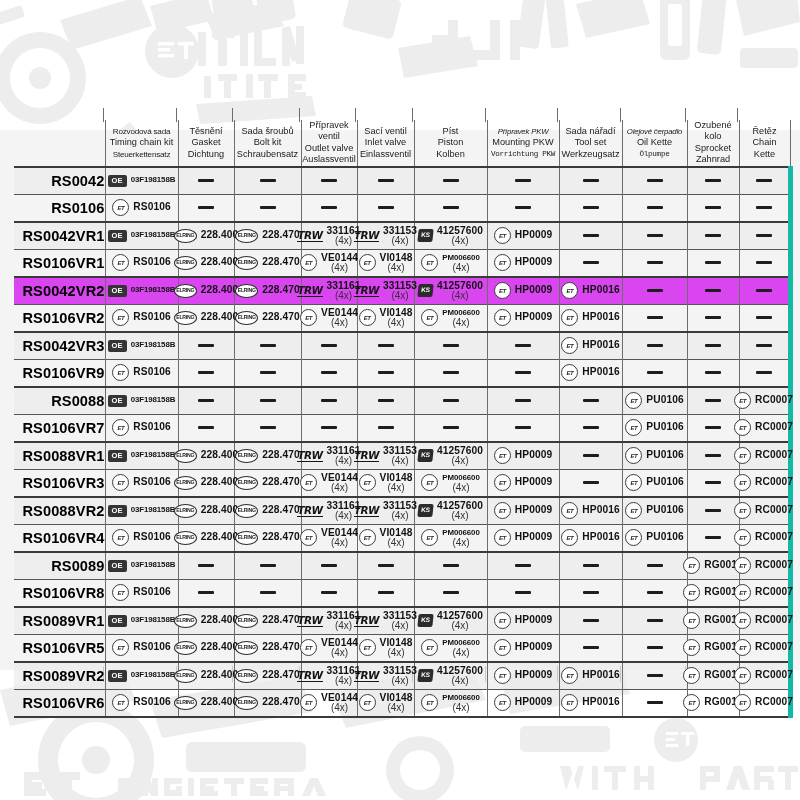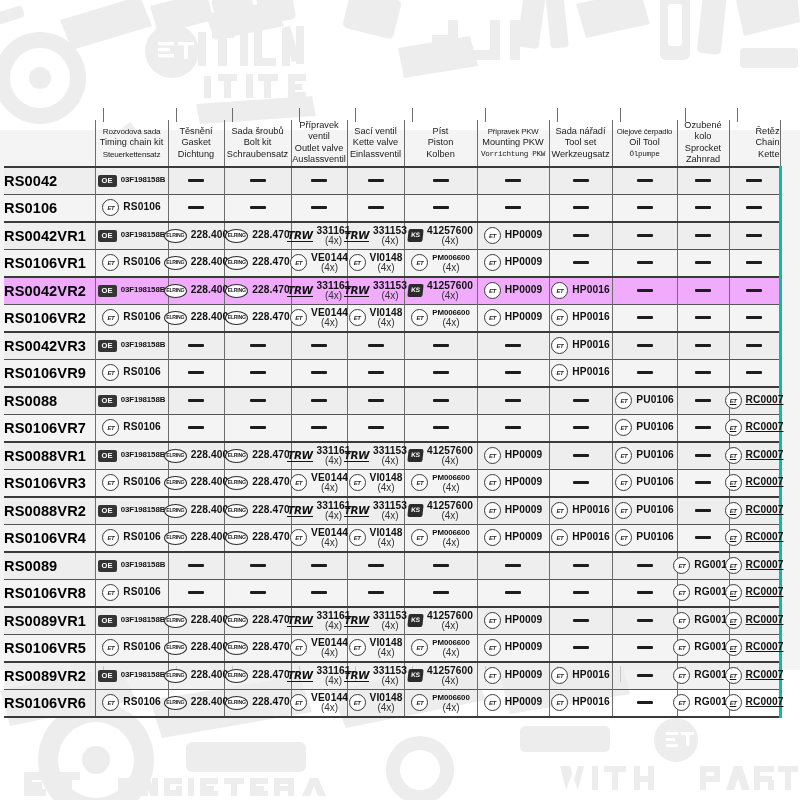--- a/index.html
+++ b/index.html
@@ -16,21 +16,21 @@
     position:absolute;inset:0;
     background:#ffffff;
     overflow:hidden;
     z-index:0;
   }
   #bg-watermark svg{display:block;width:800px;height:800px;}
 
   
   #table-wrap{
     position:absolute;
-    left:4px;top:120px;
+    left:14px;top:120px;
     width:776px;
     z-index:2;
   }
   table.spec{
     border-collapse:collapse;
     width:776px;
     table-layout:fixed;
   }
   table.spec td,table.spec th{
     padding:0;
@@ -44,51 +44,51 @@
     font-size:9.2px;
     line-height:11.4px;
     color:#1b1b1b;
     text-align:center;
     height:44px;
     padding:1px 2px 3px;
     border-left:1px solid #6d6d6d;
     background:transparent;
   }
   thead th.hcorner{border-left:none;}
-  thead th:last-child{border-right:1px solid #6d6d6d;text-align:right;}
+  thead th:last-child{border-right:1px solid #6d6d6d;}
   thead th .l1{display:block;}
   thead th .l2{display:block;}
   thead th .l3{display:block;}
   th.tight .l1,th.tight .l3{font-size:8.1px;letter-spacing:-0.2px;}
-  th.tight2 .l1{font-size:7.8px;letter-spacing:-0.2px;}
+  th.tight2 .l1{font-size:7.8px;letter-spacing:-0.2px;font-style:italic;}
   th.tight2 .l3{font-size:7.6px;letter-spacing:-0.3px;font-family:Liberation Mono, monospace;}
 
   
   tbody tr{height:26px;}
   tbody td{
     height:26px;
     border-top:1px solid #555;
     border-left:1px solid #6d6d6d;
     text-align:center;
     font-size:10px;
     color:#151515;
   }
-  tbody td:last-child{border-right:3px solid #14b8a6;text-decoration:underline;}
+  tbody td:last-child{border-right:5px solid #14b8a6;}
   tbody tr:last-child td{border-bottom:2px solid #3a3a3a;}
   tbody tr.stripe td{background:rgba(236,236,236,0.72);}
-  tbody tr.hl td{background:#f0abfc;}
+  tbody tr.hl td{background:#d946ef;}
   tbody tr.thickline td{border-top:2px solid #3a3a3a;}
 
   td.code{
     border-left:none;
     font-size:14.6px;
     font-weight:bold;
     letter-spacing:0.1px;
     color:#000;
-    text-align:left;
+    text-align:right;
     padding-right:10px;
     width:91px;
   }
 
   
   .cellwrap{
     display:flex;align-items:center;justify-content:center;
     gap:4px;height:26px;
   }
   .pn{
@@ -387,41 +387,41 @@
             <span class="l2">Bolt kit</span>
             <span class="l3">Schraubensatz</span>
           </th>
           <th>
             <span class="l1">Přípravek ventil</span>
             <span class="l2">Outlet valve</span>
             <span class="l3">Auslassventil</span>
           </th>
           <th>
             <span class="l1">Sací ventil</span>
-            <span class="l2">Kette valve</span>
+            <span class="l2">Inlet valve</span>
             <span class="l3">Einlassventil</span>
           </th>
           <th>
             <span class="l1">Píst</span>
             <span class="l2">Piston</span>
             <span class="l3">Kolben</span>
           </th>
           <th class="tight2">
             <span class="l1">Přípravek PKW</span>
             <span class="l2">Mounting PKW</span>
             <span class="l3">Vorrichtung PKW</span>
           </th>
           <th>
             <span class="l1">Sada nářadí</span>
             <span class="l2">Tool set</span>
             <span class="l3">Werkzeugsatz</span>
           </th>
           <th class="tight2">
             <span class="l1">Olejové čerpadlo</span>
-            <span class="l2">Oil Tool</span>
+            <span class="l2">Oil Kette</span>
             <span class="l3">Ölpumpe</span>
           </th>
           <th>
             <span class="l1">Ozubené kolo</span>
             <span class="l2">Sprocket</span>
             <span class="l3">Zahnrad</span>
           </th>
           <th>
             <span class="l1">Řetěz</span>
             <span class="l2">Chain</span>

